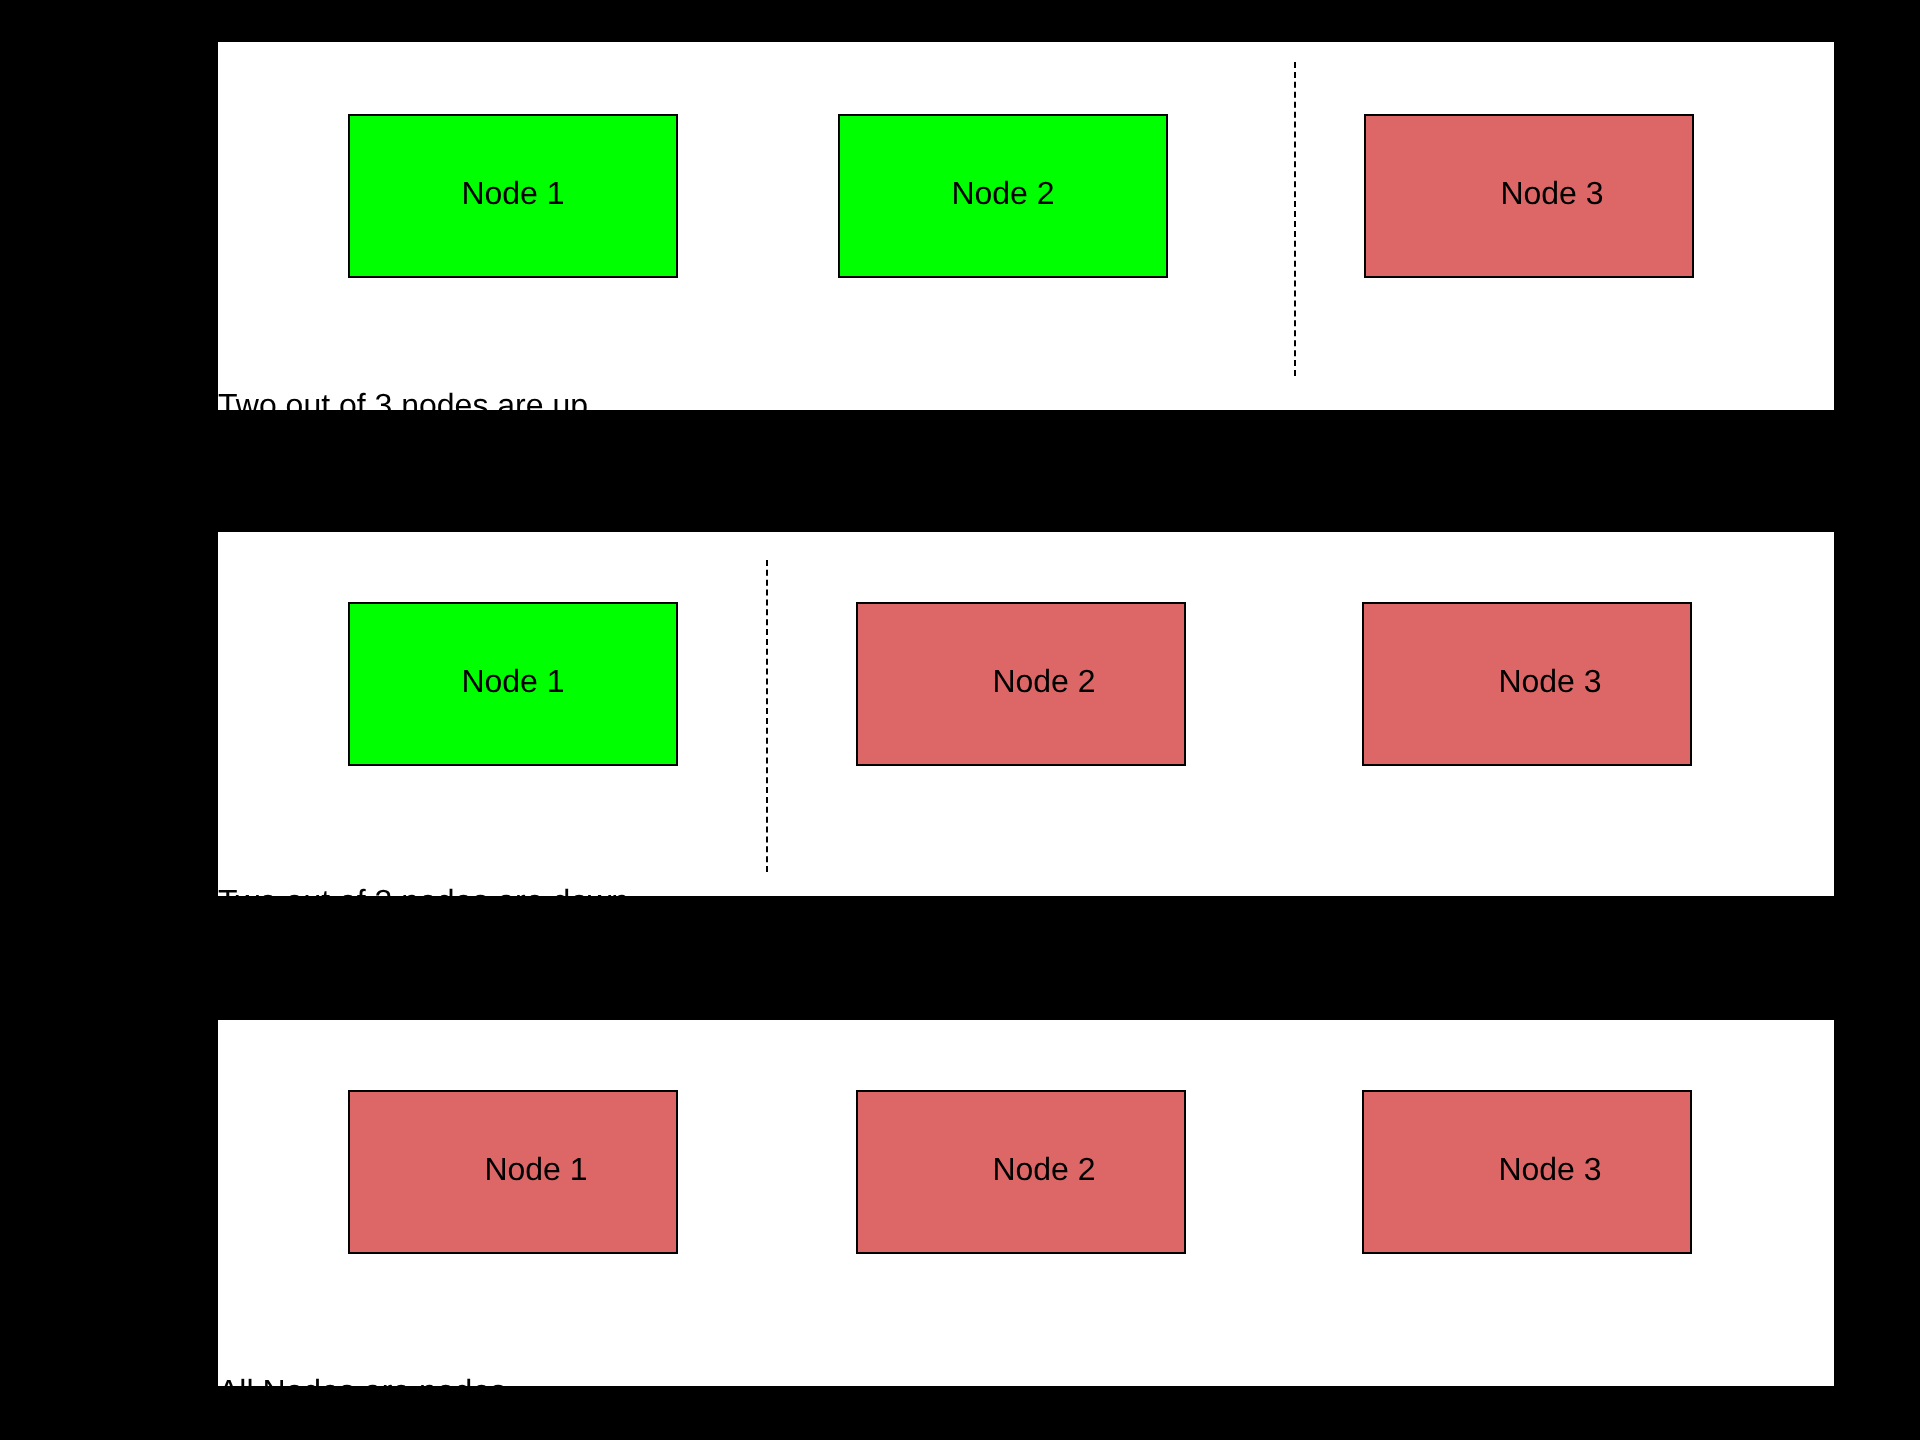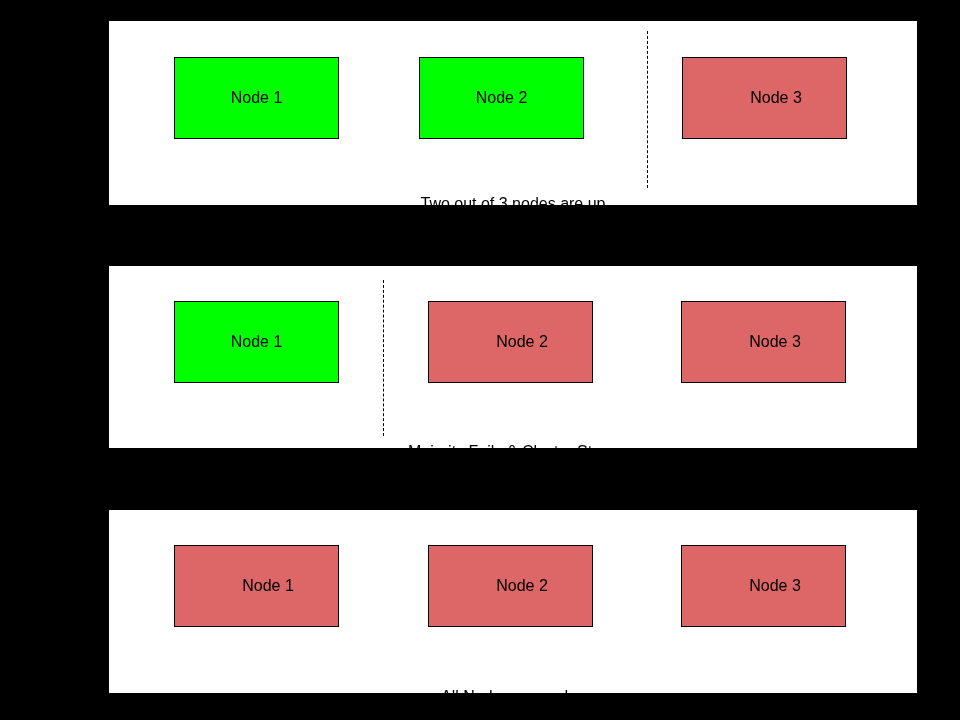--- a/index.html
+++ b/index.html
@@ -57,21 +57,20 @@
     width: 0;
     border-left: 1px dashed #000;
   }
   #panel1 .divider { left: 538px; top: 10px; height: 157px; }
   #panel2 .divider { left: 274px; top: 14px; height: 156px; }
 
   .caption {
     position: absolute;
     left: 0;
     width: 100%;
-    text-align: center;
     font-size: 16px;
     line-height: 22px;
     white-space: pre;
   }
   #panel1 .caption { top: 128px; }
   #panel2 .caption { top: 131px; }
   #panel3 .caption { top: 132px; }
 </style>
 </head>
 <body>
@@ -100,20 +99,21 @@
       <span>Node 1</span>
     </div>
     <div class="node n2 down">
       <span>Node 2</span>
     </div>
     <div class="node n3 down">
       <span>Node 3</span>
     </div>
     <div class="divider"></div>
     <div class="caption">
+      <div>Two out of 3 nodes are down</div>
       <div>Majority Fails &amp; Cluster Stops</div>
     </div>
   </div>
 
   <div class="panel" id="panel3">
     <div class="node n1 down">
       <span>Node 1</span>
     </div>
     <div class="node n2 down">
       <span>Node 2</span>

